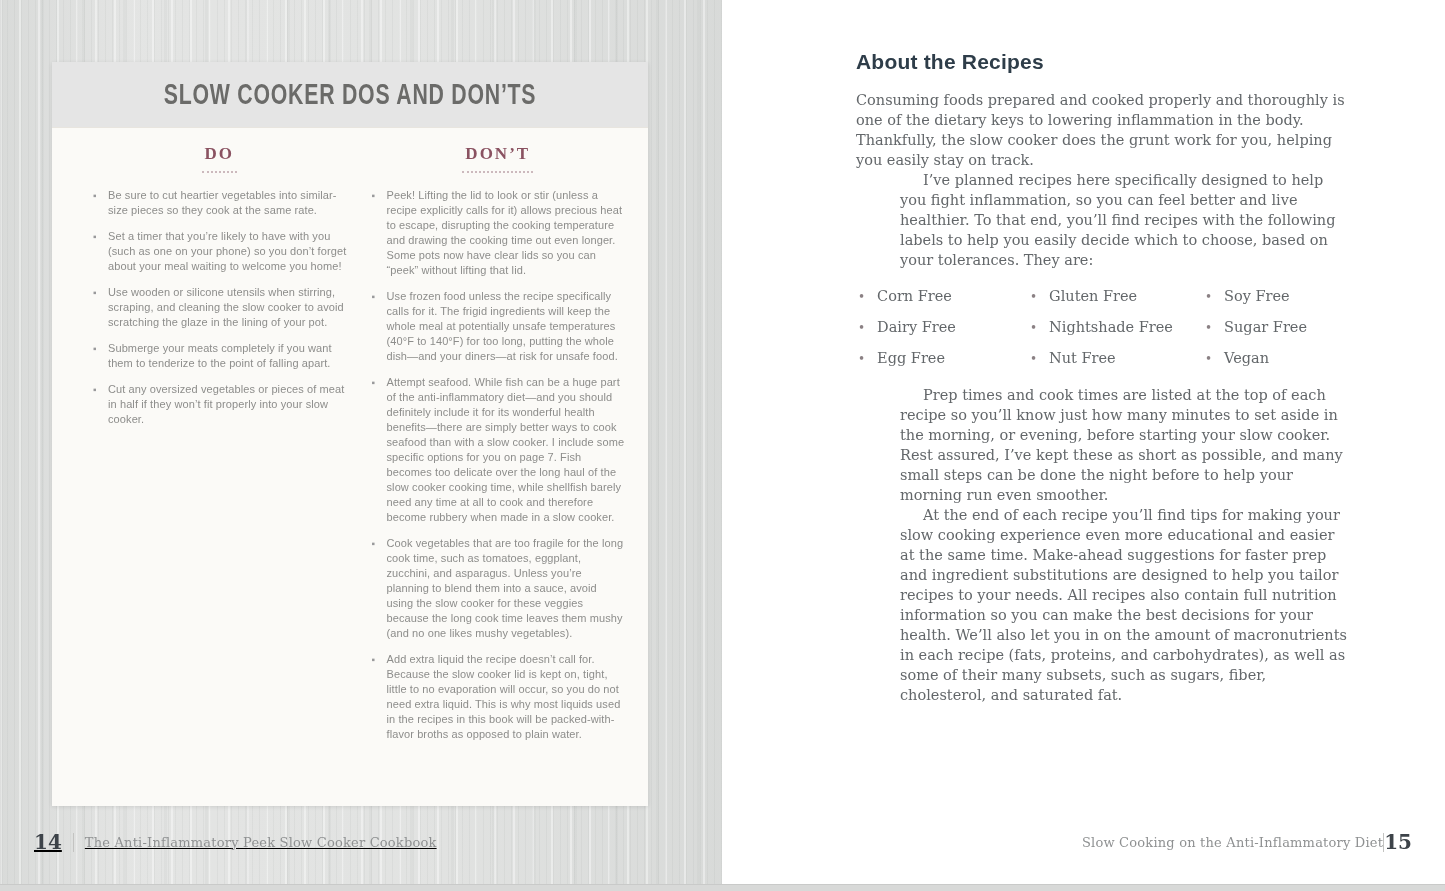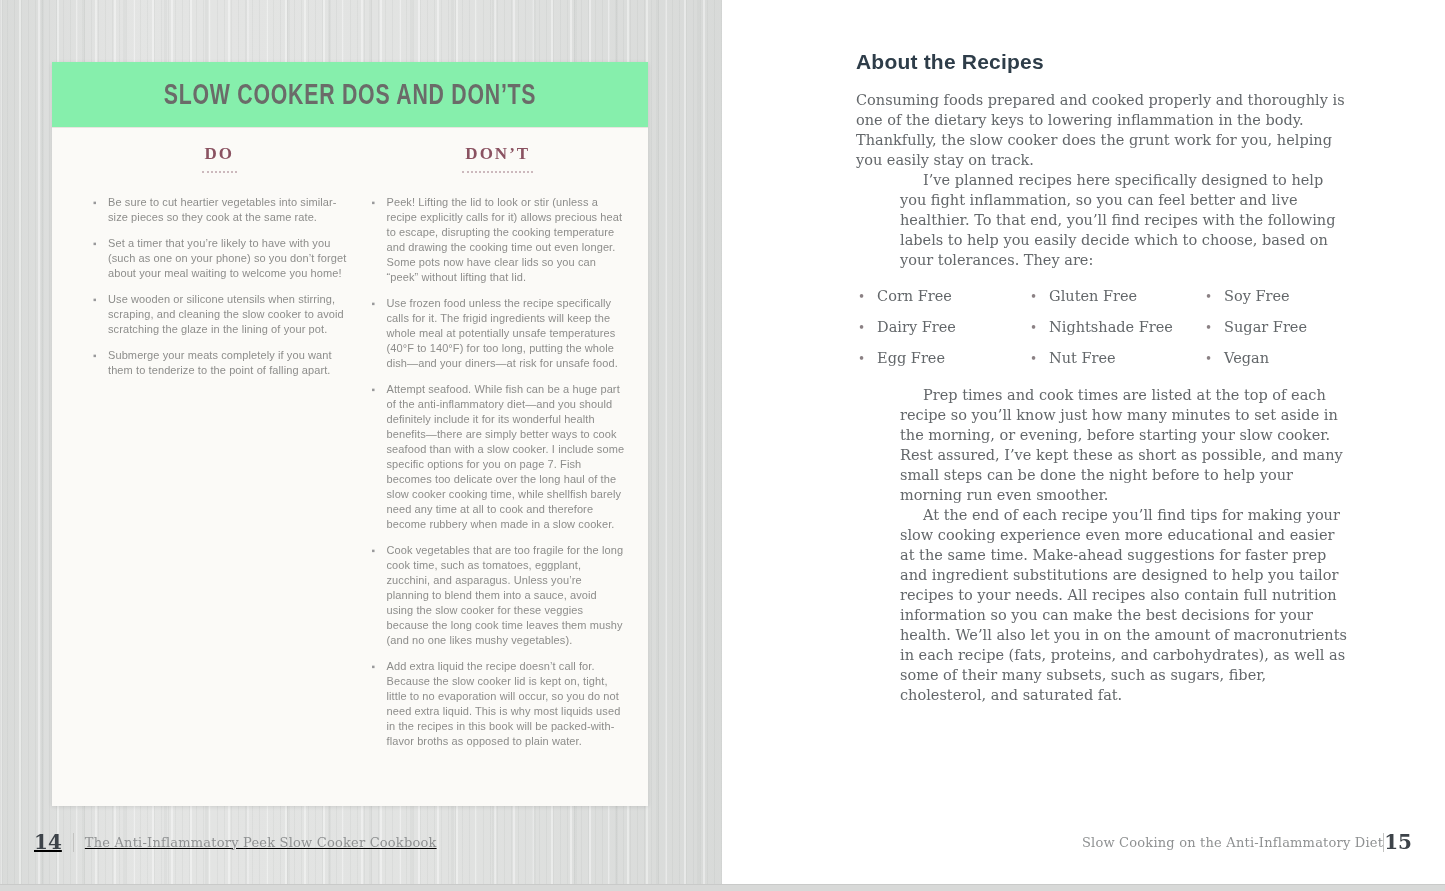--- a/index.html
+++ b/index.html
@@ -23,21 +23,21 @@
       linear-gradient(90deg, rgba(198,201,199,0.35) 0%, rgba(236,237,236,0.05) 18%, rgba(222,224,222,0.25) 58%, rgba(203,206,204,0.45) 100%);
   }
   .card {
     position: absolute; left: 52px; top: 62px; width: 596px; height: 744px;
     background: #fbfaf7;
     box-shadow: 0 1px 4px rgba(0,0,0,0.10);
   }
   .card-title-band {
     height: 66px;
     display: flex; align-items: center; justify-content: center;
-    background: #86efac;
+    background: #e5e5e5;
     border-bottom: 1px solid #e8e5df;
   }
   .card-title {
     margin: 0;
     font-family: "Liberation Sans", sans-serif;
     font-weight: 700;
     font-size: 28px;
     letter-spacing: 1px;
     color: #6b6b69;
     display: inline-block;
@@ -54,21 +54,21 @@
   .col-head .head-label {
     display: inline-block;
     font-family: Liberation Serif, serif;
     font-weight: 700;
     font-size: 17px;
     letter-spacing: 2px;
     color: #8a5261;
     padding: 0 3px 7px 3px;
     border-bottom: 2px dotted #ccb9bd;
   }
-  .tip-list { list-style: none; margin: 22px 0 0 0; padding: 0; }
+  .tip-list { list-style: none; margin: 15px 0 0 0; padding: 0; }
   .tip-list li {
     position: relative;
     padding-left: 16px;
     margin-bottom: 11px;
     font-size: 11px;
     line-height: 15px;
     color: #8d8d8b;
     letter-spacing: 0.1px;
   }
   .bullet-sq { position: absolute; left: 1px; top: 0; }
@@ -149,20 +149,21 @@
 
         <section>
           <h3 class="col-head">
             <span class="head-label">DO</span>
           </h3>
           <ul class="tip-list">
             <li><span class="bullet-sq"></span><span>Be sure to cut heartier vegetables into similar-size pieces so they cook at the same rate.</span></li>
             <li><span class="bullet-sq"></span><span>Set a timer that you’re likely to have with you (such as one on your phone) so you don’t forget about your meal waiting to welcome you home!</span></li>
             <li><span class="bullet-sq"></span><span>Use wooden or silicone utensils when stirring, scraping, and cleaning the slow cooker to avoid scratching the glaze in the lining of your pot.</span></li>
             <li><span class="bullet-sq"></span><span>Submerge your meats completely if you want them to tenderize to the point of falling apart.</span></li>
+            <li><span class="bullet-sq"></span><span>Cut any oversized vegetables or pieces of meat in half if they won’t fit properly into your slow cooker.</span></li>
           </ul>
         </section>
 
         <section>
           <h3 class="col-head">
             <span class="head-label">DON’T</span>
           </h3>
           <ul class="tip-list">
             <li><span class="bullet-sq"></span><span>Peek! Lifting the lid to look or stir (unless a recipe explicitly calls for it) allows precious heat to escape, disrupting the cooking temperature and drawing the cooking time out even longer. Some pots now have clear lids so you can “peek” without lifting that lid.</span></li>
             <li><span class="bullet-sq"></span><span>Use frozen food unless the recipe specifically calls for it. The frigid ingredients will keep the whole meal at potentially unsafe temperatures (40°F to 140°F) for too long, putting the whole dish—and your diners—at risk for unsafe food.</span></li>

